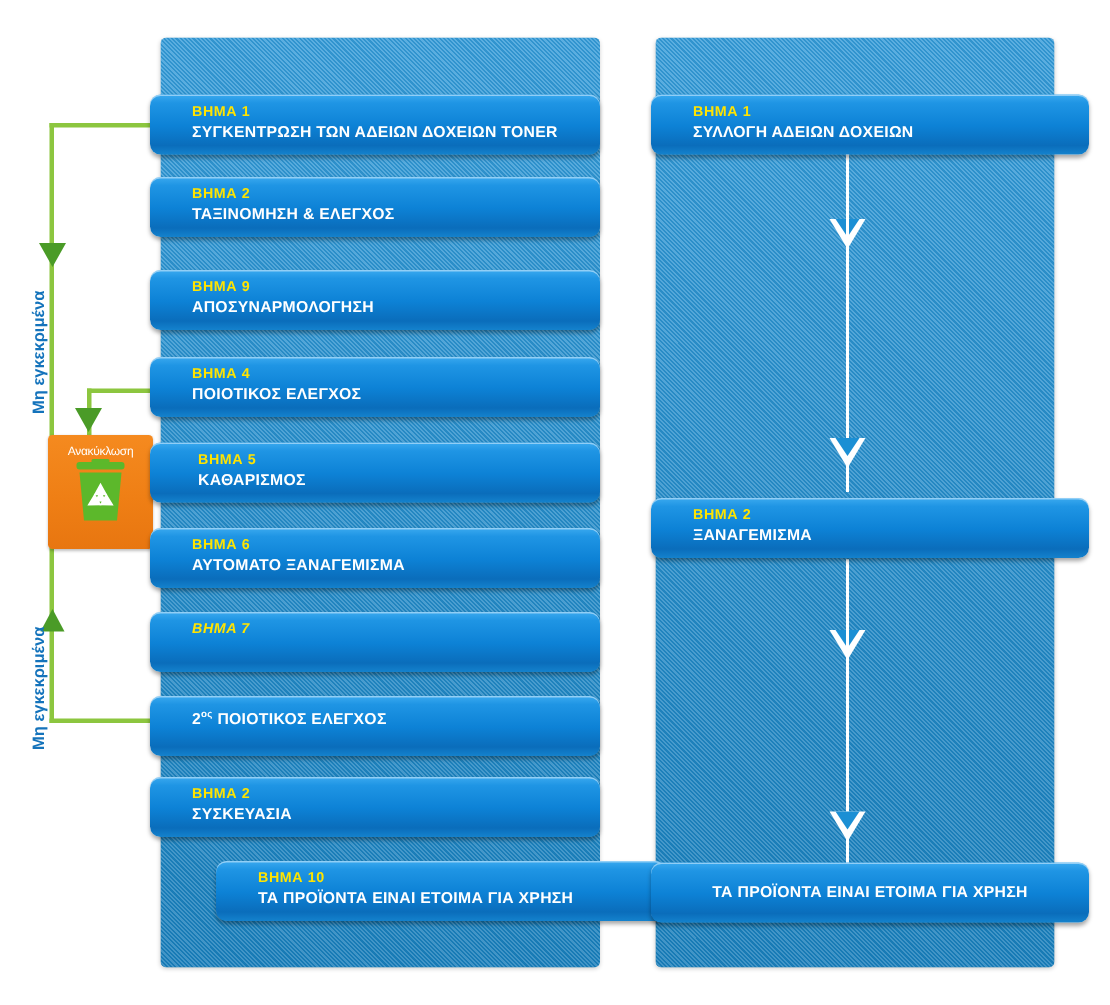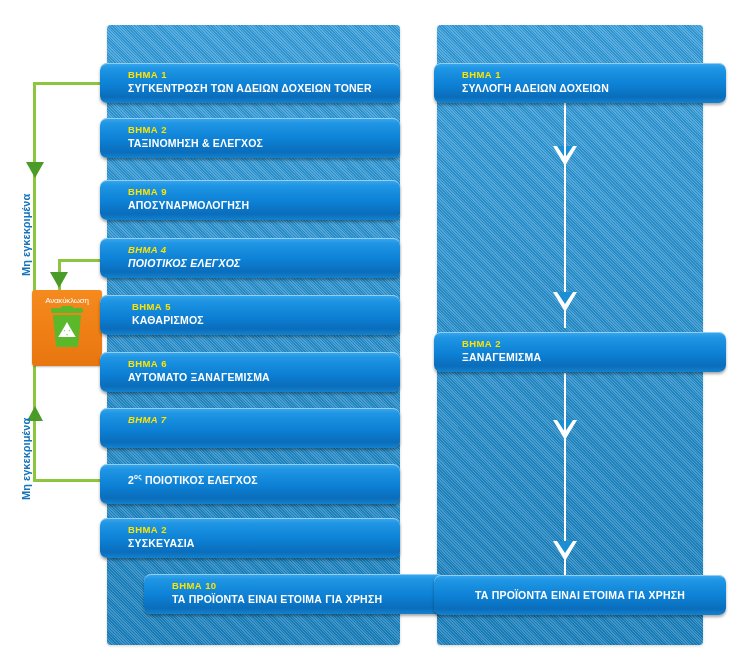--- a/index.html
+++ b/index.html
@@ -216,21 +216,21 @@
   <span class="ttl">ΣΥΓΚΕΝΤΡΩΣΗ ΤΩΝ ΑΔΕΙΩΝ ΔΟΧΕΙΩΝ TONER</span>
 </div>
 <div class="step left-step" style="top:118px;">
   <span class="num">ΒΗΜΑ 2</span>
   <span class="ttl">ΤΑΞΙΝΟΜΗΣΗ &amp; ΕΛΕΓΧΟΣ</span>
 </div>
 <div class="step left-step" style="top:180px;">
   <span class="num">ΒΗΜΑ 9</span>
   <span class="ttl">ΑΠΟΣΥΝΑΡΜΟΛΟΓΗΣΗ</span>
 </div>
-<div class="step left-step" style="top:238px;font-style:italic;">
+<div class="step left-step" style="top:238px;">
   <span class="num">ΒΗΜΑ 4</span>
   <span class="ttl">ΠΟΙΟΤΙΚΟΣ ΕΛΕΓΧΟΣ</span>
 </div>
 <div class="step left-step" style="top:295px;padding-left:32px;">
   <span class="num">ΒΗΜΑ 5</span>
   <span class="ttl">ΚΑΘΑΡΙΣΜΟΣ</span>
 </div>
 <div class="step left-step" style="top:352px;">
   <span class="num">ΒΗΜΑ 6</span>
   <span class="ttl">ΑΥΤΟΜΑΤΟ ΞΑΝΑΓΕΜΙΣΜΑ</span>

